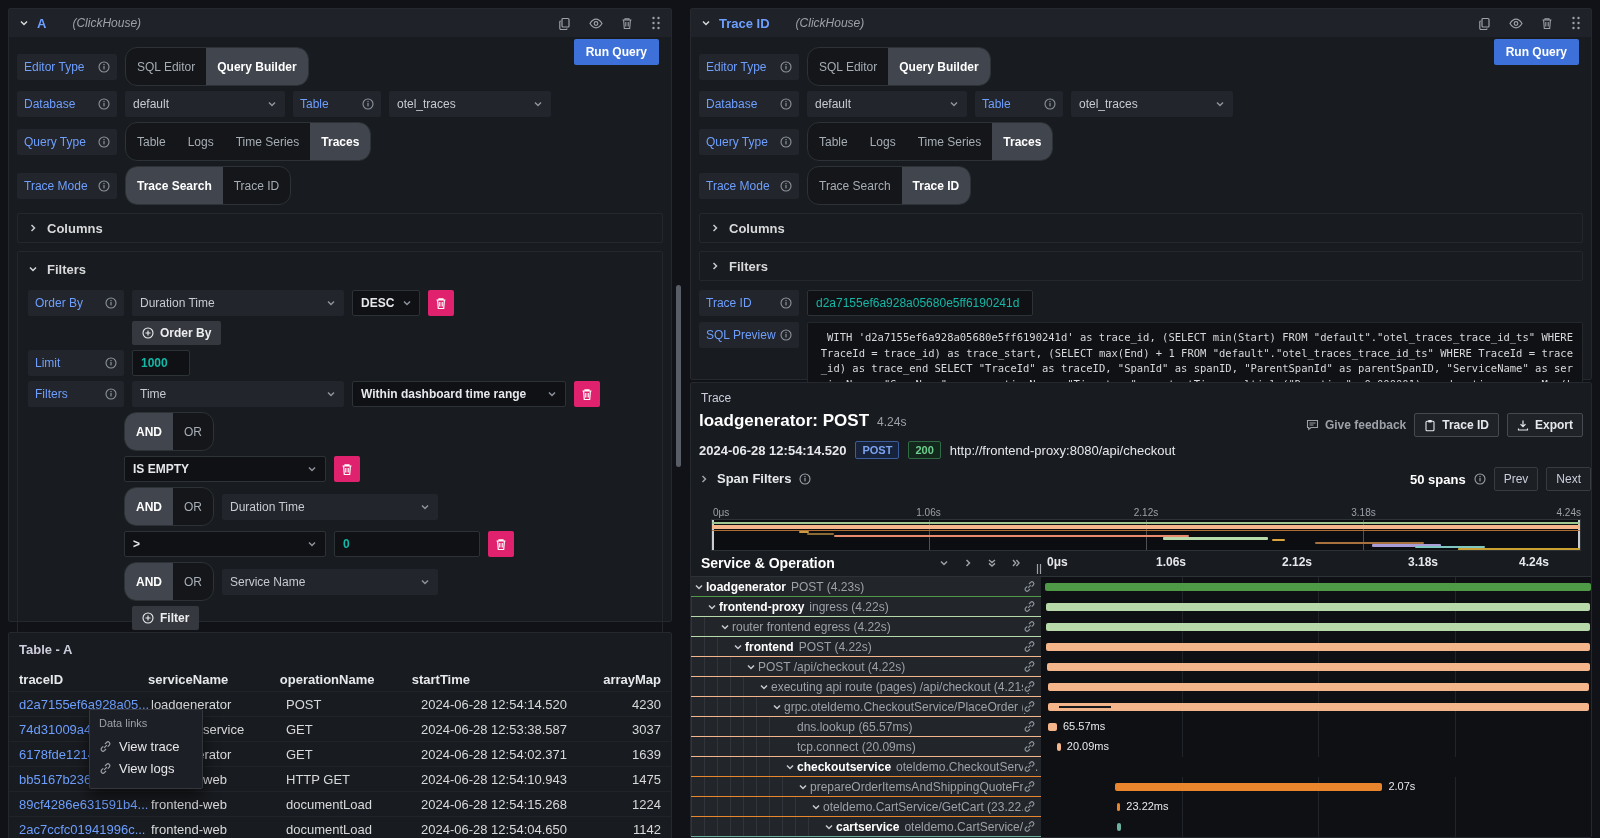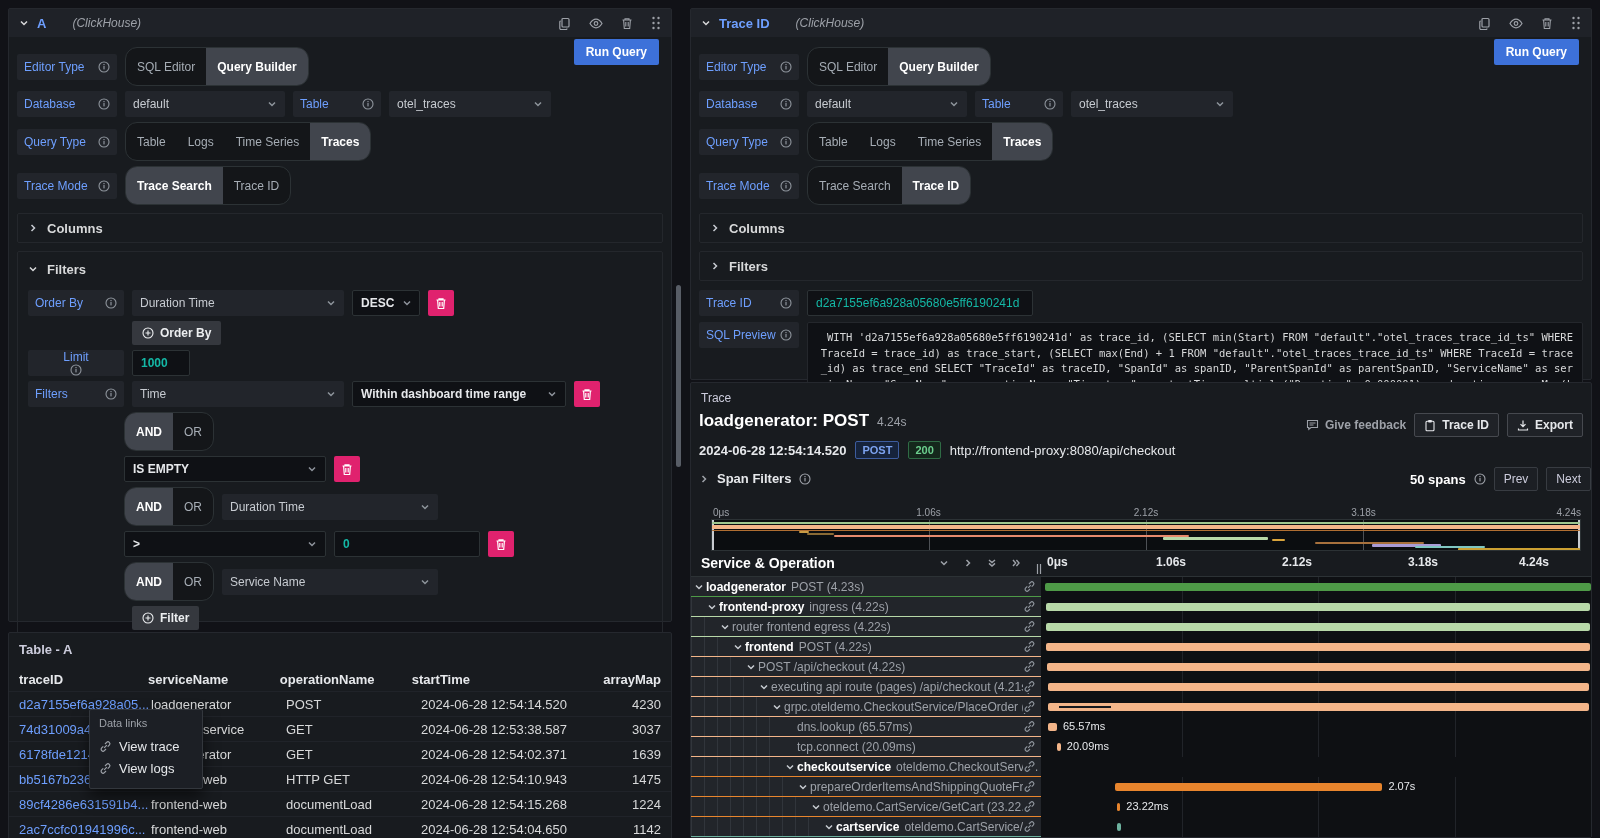--- a/index.html
+++ b/index.html
@@ -309,21 +309,21 @@
                 <svg width="12" height="12" viewBox="0 0 12 12" fill="none" xmlns="http://www.w3.org/2000/svg">
                   <circle cx="6" cy="6" r="5" stroke="currentColor" stroke-width="1.1"></circle>
                   <path d="M6 3.5 V8.5 M3.5 6 H8.5" stroke="currentColor" stroke-width="1.1"></path>
                 </svg>
               </span>
               <span>Order By</span>
             </div>
           </div>
 
         <div class="row">
-          <div class="chip" style="width:96px;min-width:96px;flex-direction:column;">
+          <div class="chip" style="width:96px;min-width:96px;">
               <span>Limit</span>
               <span class="icon">
                 <svg width="12" height="12" viewBox="0 0 12 12" fill="none" xmlns="http://www.w3.org/2000/svg">
                   <circle cx="6" cy="6" r="5" stroke="currentColor" stroke-width="1.1"></circle>
                   <rect x="5.4" y="5" width="1.2" height="3.4" fill="currentColor"></rect>
                   <rect x="5.4" y="3" width="1.2" height="1.2" fill="currentColor"></rect>
                 </svg>
               </span>
             </div>
           <div class="input" style="width:58px;">1000</div>

